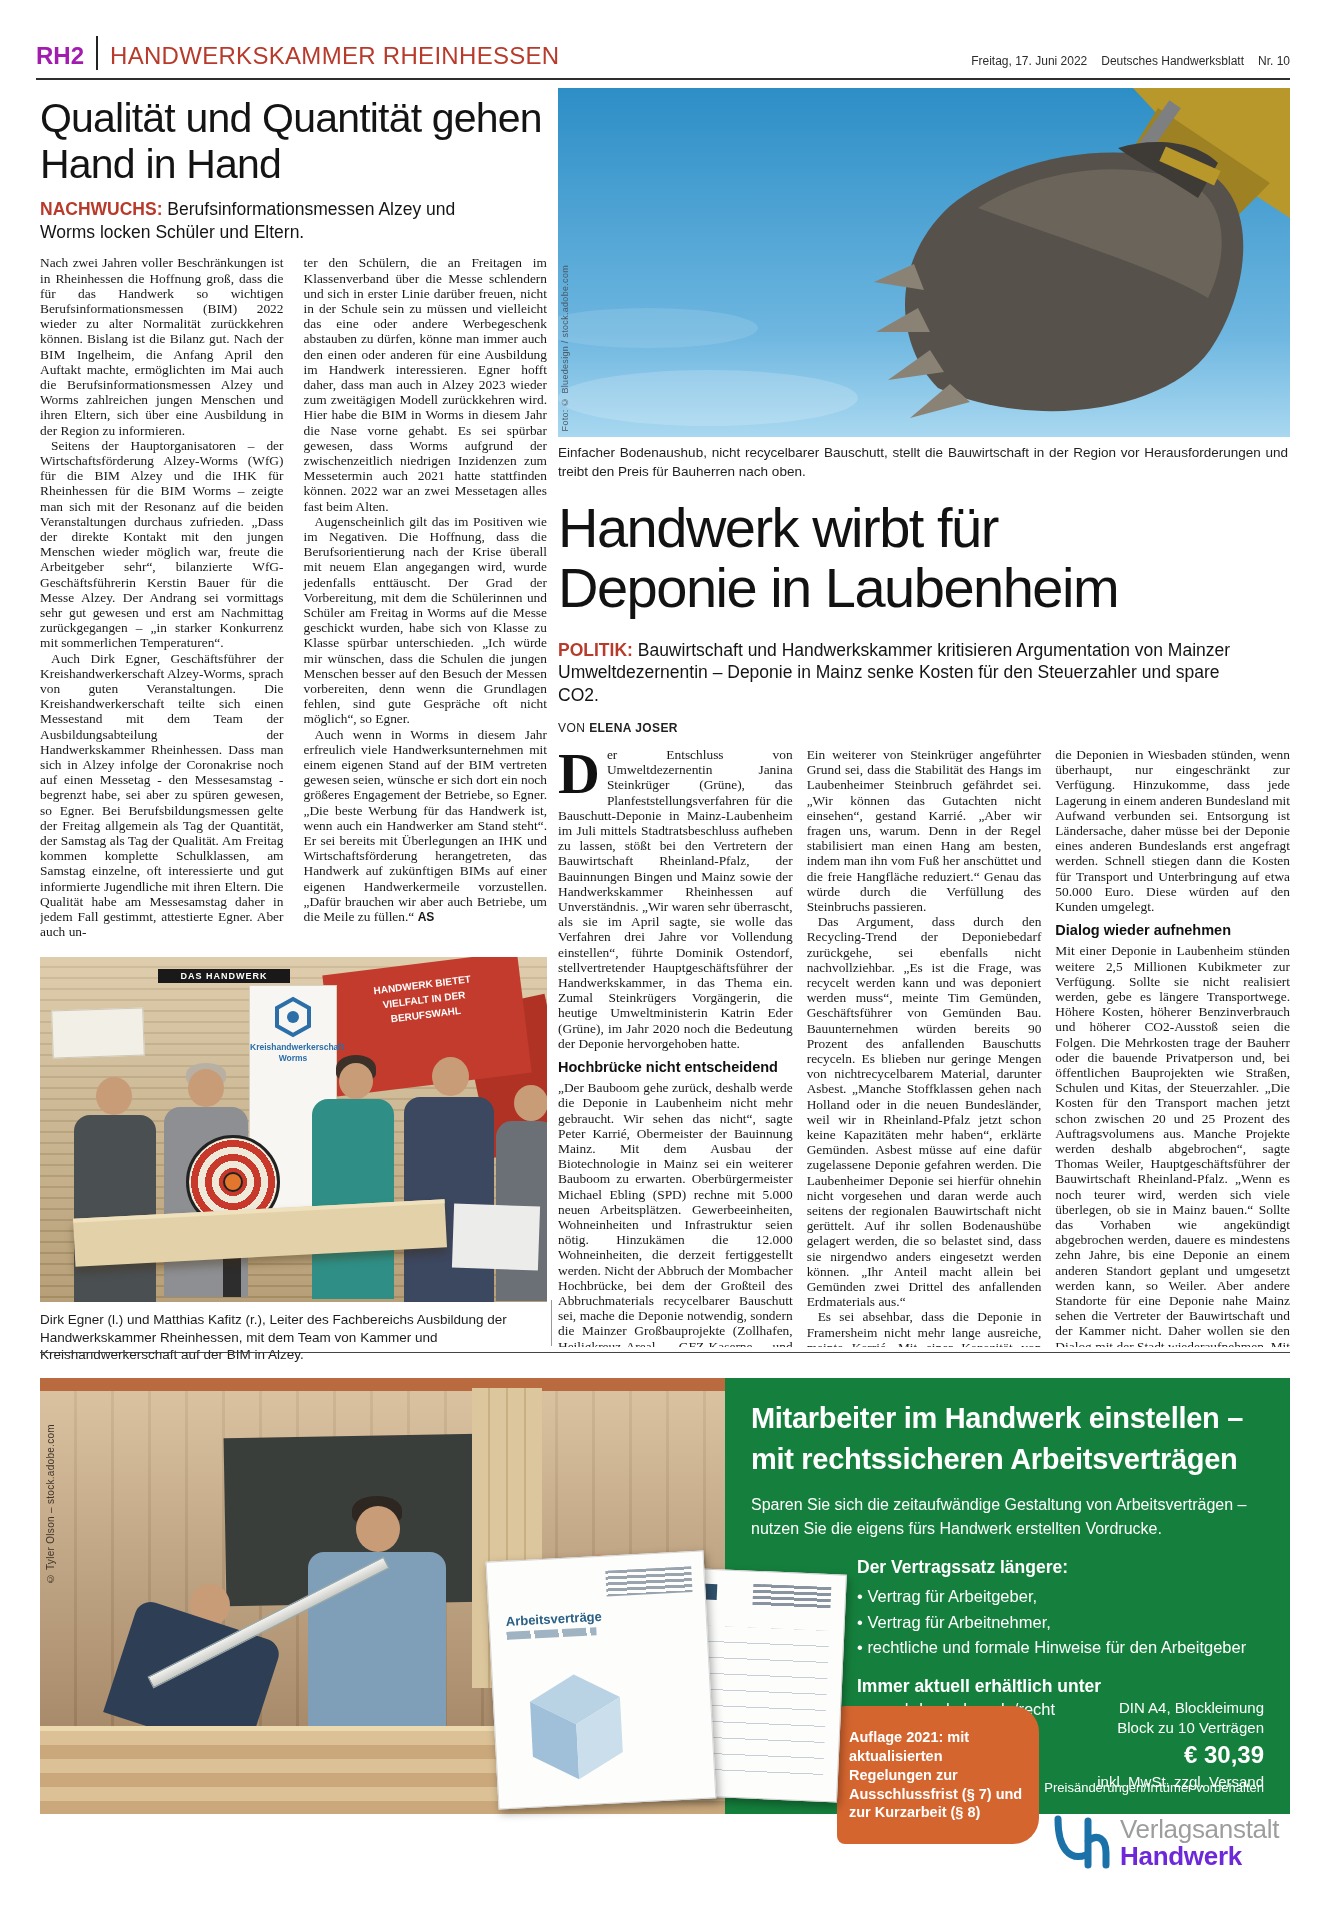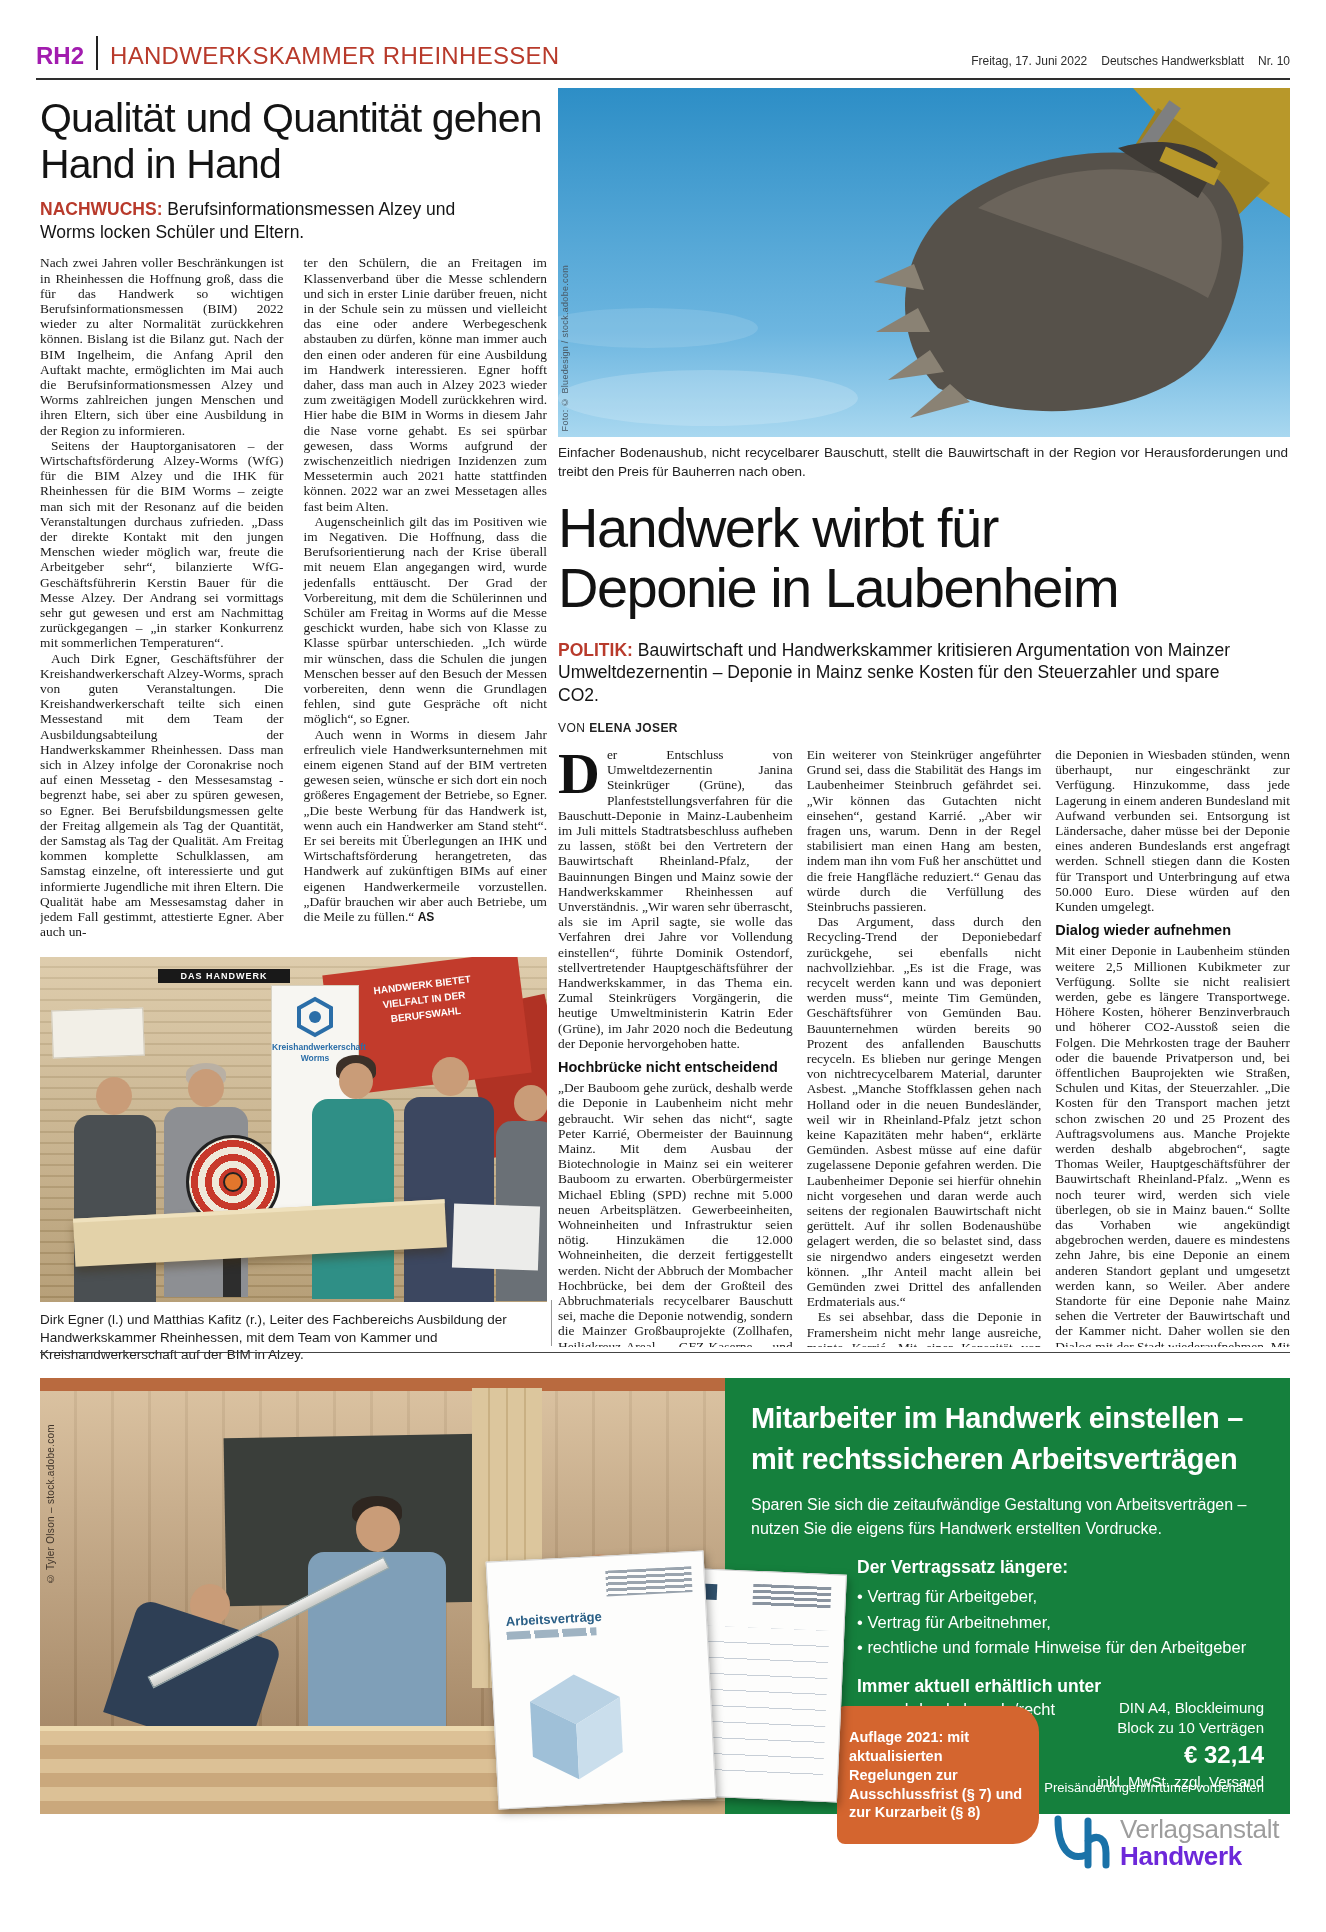--- a/index.html
+++ b/index.html
@@ -40,21 +40,21 @@
   .photo-bim { position:relative; width:507px; height:345px; margin-top:2px; overflow:hidden;
                background:repeating-linear-gradient(180deg,#cdb58c 0 9px,#b69d72 9px 11px); }
   .photo-bim .shade { position:absolute; inset:0; background:linear-gradient(180deg,rgba(255,250,235,.35),rgba(80,60,30,.18)); }
   .sign-white { position:absolute; left:12px; top:52px; width:92px; height:48px; background:#f2efe7; border:1px solid #cfc8b8; transform:rotate(-2deg); }
   .sign-black { position:absolute; left:118px; top:12px; width:132px; height:14px; background:#191919; color:#fff;
                 font-size:9px; font-weight:700; display:flex; align-items:center; justify-content:center; letter-spacing:1px; }
   .banner-red { position:absolute; right:22px; top:6px; width:196px; height:122px; background:#c23b2c;
                 transform:rotate(-7deg); color:#fff; font-weight:700; font-size:10px; line-height:1.5;
                 padding:14px 10px; text-align:center; }
   .banner-red2 { position:absolute; right:-14px; top:44px; width:86px; height:150px; background:#b03224; transform:rotate(-12deg); }
-  .rollup { position:absolute; left:231px; top:28px; width:88px; height:235px; background:#f7f6f2; border:1px solid #d8d2c2; }
+  .rollup { position:absolute; left:209px; top:28px; width:88px; height:235px; background:#f7f6f2; border:1px solid #d8d2c2; }
   .rollup svg { display:block; margin:10px auto 4px; }
   .rollup .rtext { text-align:center; color:#2b6ea8; font-weight:700; font-size:8.5px; line-height:1.3; }
   .person { position:absolute; }
   .head { position:absolute; border-radius:50%; background:#c99c78; }
   .hair { position:absolute; border-radius:50% 50% 30% 30%; }
   .torso { position:absolute; border-radius:16px 16px 0 0; }
   .dartboard { position:absolute; left:146px; top:178px; width:94px; height:94px; border-radius:50%;
                background:repeating-radial-gradient(circle at 50% 50%, #efe9da 0 7px, #c8392b 7px 14px); border:3px solid #222; }
   .dart-center { position:absolute; left:183px; top:215px; width:20px; height:20px; border-radius:50%; background:#e2762c; border:2px solid #222;}
   .dart-stand { position:absolute; left:183px; top:268px; width:18px; height:72px; background:#2d2d2d; }
@@ -327,21 +327,21 @@
           <li>Vertrag für Arbeitnehmer,</li>
           <li>rechtliche und formale Hinweise für den Arbeitgeber</li>
         </ul>
         <div class="ad-avail">Immer aktuell erhältlich unter</div>
         <div class="ad-url">www.vh-buchshop.de/recht</div>
       </div>
       <div class="badge">Auflage 2021: mit aktualisierten Regelungen zur Ausschlussfrist (§ 7) und zur Kurzarbeit (§ 8)</div>
       <div class="price-block">
         <div>DIN A4, Blockleimung</div>
         <div>Block zu 10 Verträgen</div>
-        <div class="price">€ 32,14</div>
+        <div class="price">€ 30,39</div>
         <div>inkl. MwSt. zzgl. Versand</div>
       </div>
       <div class="disclaimer">Preisänderungen/Irrtümer vorbehalten</div>
     </div>
 
     <div class="sheet sheet-back">
       <div class="hdr"></div>
       <div class="hdr2"></div>
       <div class="lines"></div>
     </div>

